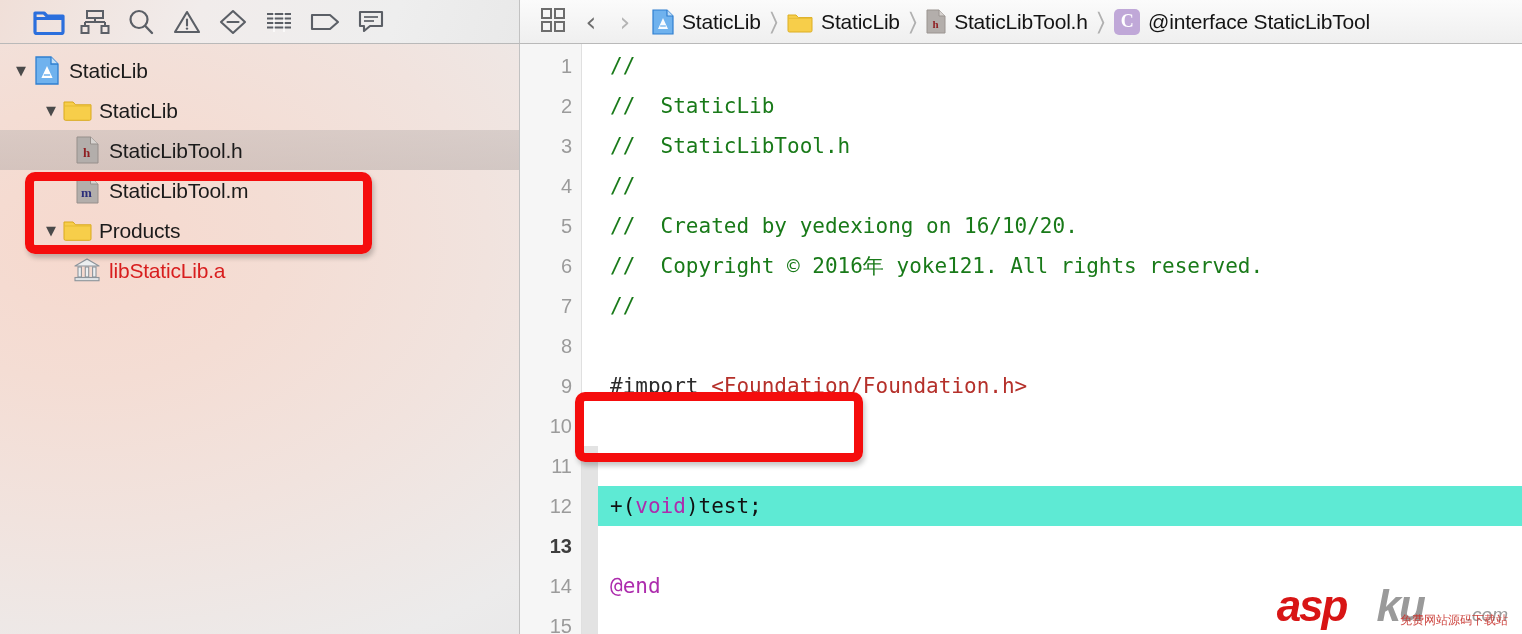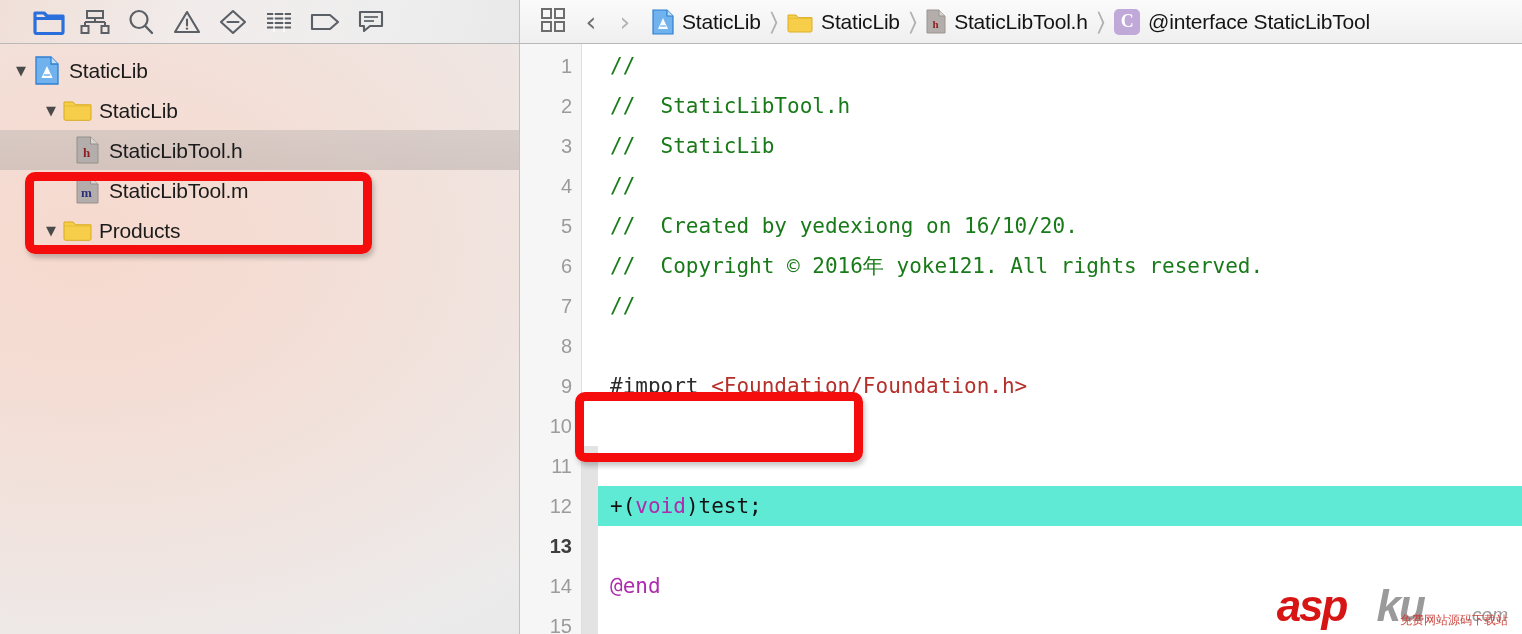--- a/index.html
+++ b/index.html
@@ -531,20 +531,34 @@
           <span class="twisty">▼</span>
           <span class="row-ico">
             <svg width="29" height="23" viewBox="0 0 29 23">
               <path d="M1 3 h9 l2.6 2.8 H28 v14 a1.5 1.5 0 0 1 -1.5 1.5 H2.5 A1.5 1.5 0 0 1 1 19.8 Z" fill="#f7ce4a" stroke="#d9a91c" stroke-width="1"></path>
               <path d="M1 7 h27" stroke="#e6bb33" stroke-width="1"></path>
             </svg>
           </span>
           <span class="row-label">Products</span>
         </div>
 
+        <div class="row ind2">
+          <span class="row-ico">
+            <svg width="28" height="26" viewBox="0 0 28 26">
+              <path d="M14 2 L26 9 H2 Z" fill="#eceff1" stroke="#8d949b" stroke-width="1.2" stroke-linejoin="round"></path>
+              <g fill="#eceff1" stroke="#8d949b" stroke-width="1.1">
+                <rect x="5" y="10" width="3.4" height="10"></rect>
+                <rect x="12.3" y="10" width="3.4" height="10"></rect>
+                <rect x="19.6" y="10" width="3.4" height="10"></rect>
+              </g>
+              <rect x="2" y="20.5" width="24" height="3.2" fill="#dfe3e6" stroke="#8d949b" stroke-width="1.1"></rect>
+            </svg>
+          </span>
+          <span class="row-label prod">libStaticLib.a</span>
+        </div>
 
       </div>
 
       <div class="annot" id="annot-files"></div>
     </div>
 
     <div class="editor">
 
       <div class="gutter">
         <div class="gline">1</div>
@@ -564,22 +578,22 @@
         <div class="gline">15</div>
 
       </div>
 
       <div class="ribbon">
         <div class="fold" style="top:402px;height:200px;"></div>
       </div>
 
       <div class="code">
         <div class="cline"><span class="tok-comment">//</span></div>
+        <div class="cline"><span class="tok-comment">//  StaticLib</span></div>
         <div class="cline"><span class="tok-comment">//  StaticLibTool.h</span></div>
-        <div class="cline"><span class="tok-comment">//  StaticLib</span></div>
         <div class="cline"><span class="tok-comment">//</span></div>
         <div class="cline"><span class="tok-comment">//  Created by yedexiong on 16/10/20.</span></div>
         <div class="cline"><span class="tok-comment">//  Copyright © 2016年 yoke121. All rights reserved.</span></div>
         <div class="cline"><span class="tok-comment">//</span></div>
         <div class="cline"></div>
         <div class="cline"><span class="tok-pre">#import </span><span class="tok-strhdr">&lt;Foundation/Foundation.h&gt;</span></div>
         <div class="cline"></div>
         <div class="cline"></div>
         <div class="cline hl"><span class="tok-plain">+(</span><span class="tok-kw">void</span><span class="tok-plain">)test;</span></div>
         <div class="cline"></div>

